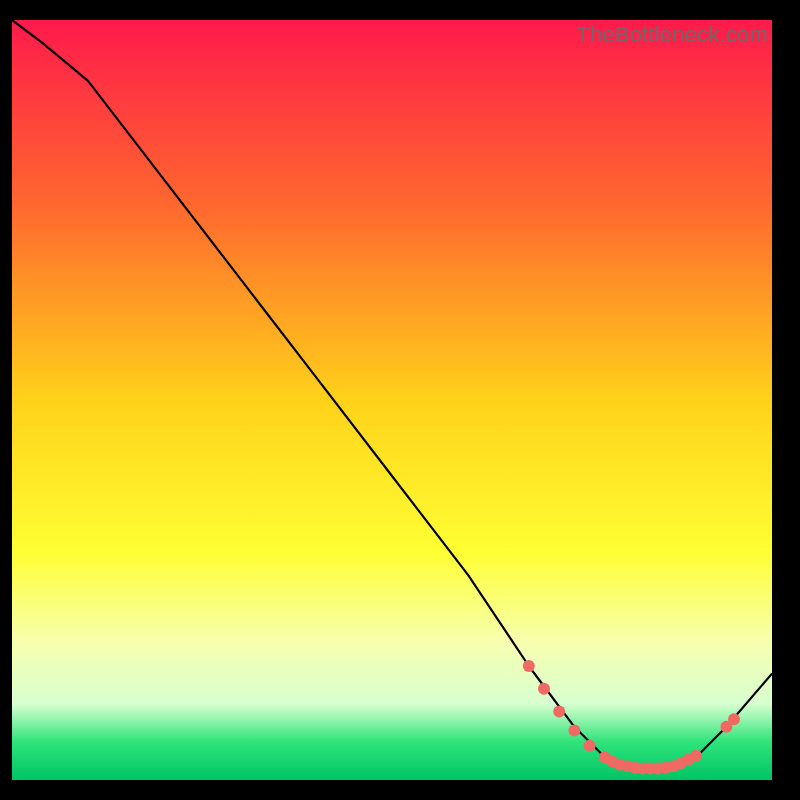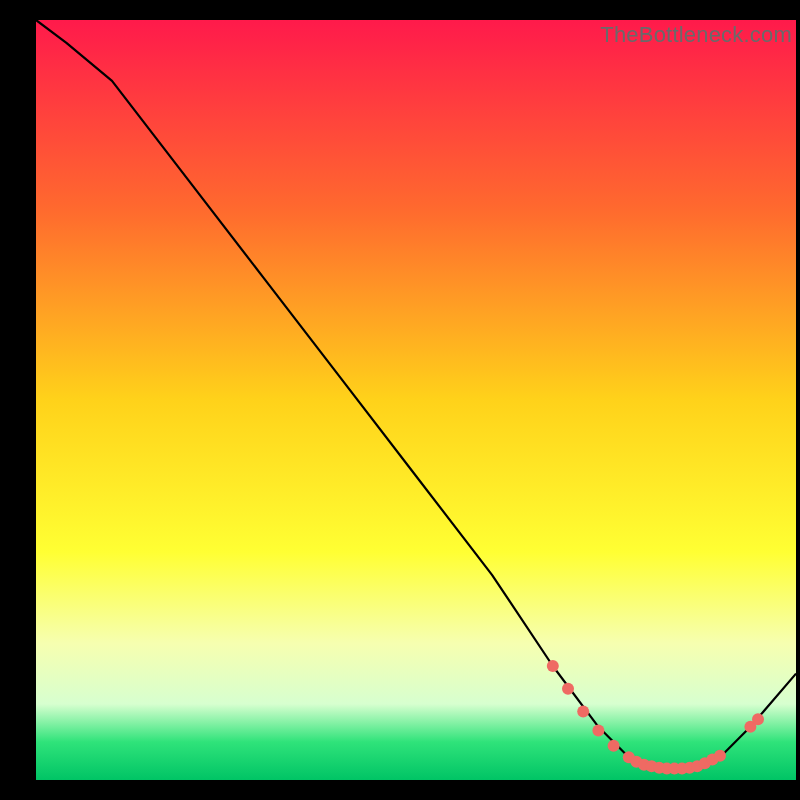--- a/index.html
+++ b/index.html
@@ -6,21 +6,21 @@
     margin: 0;
     padding: 0;
     width: 800px;
     height: 800px;
     background: #000;
     overflow: hidden;
     font-family: Arial, Helvetica, sans-serif;
   }
   .frame {
     position: absolute;
-    left: 36px;
+    left: 12px;
     top: 20px;
     width: 760px;
     height: 760px;
     background: #000;
   }
   .plot {
     position: absolute;
     left: 0;
     top: 0;
     width: 760px;

